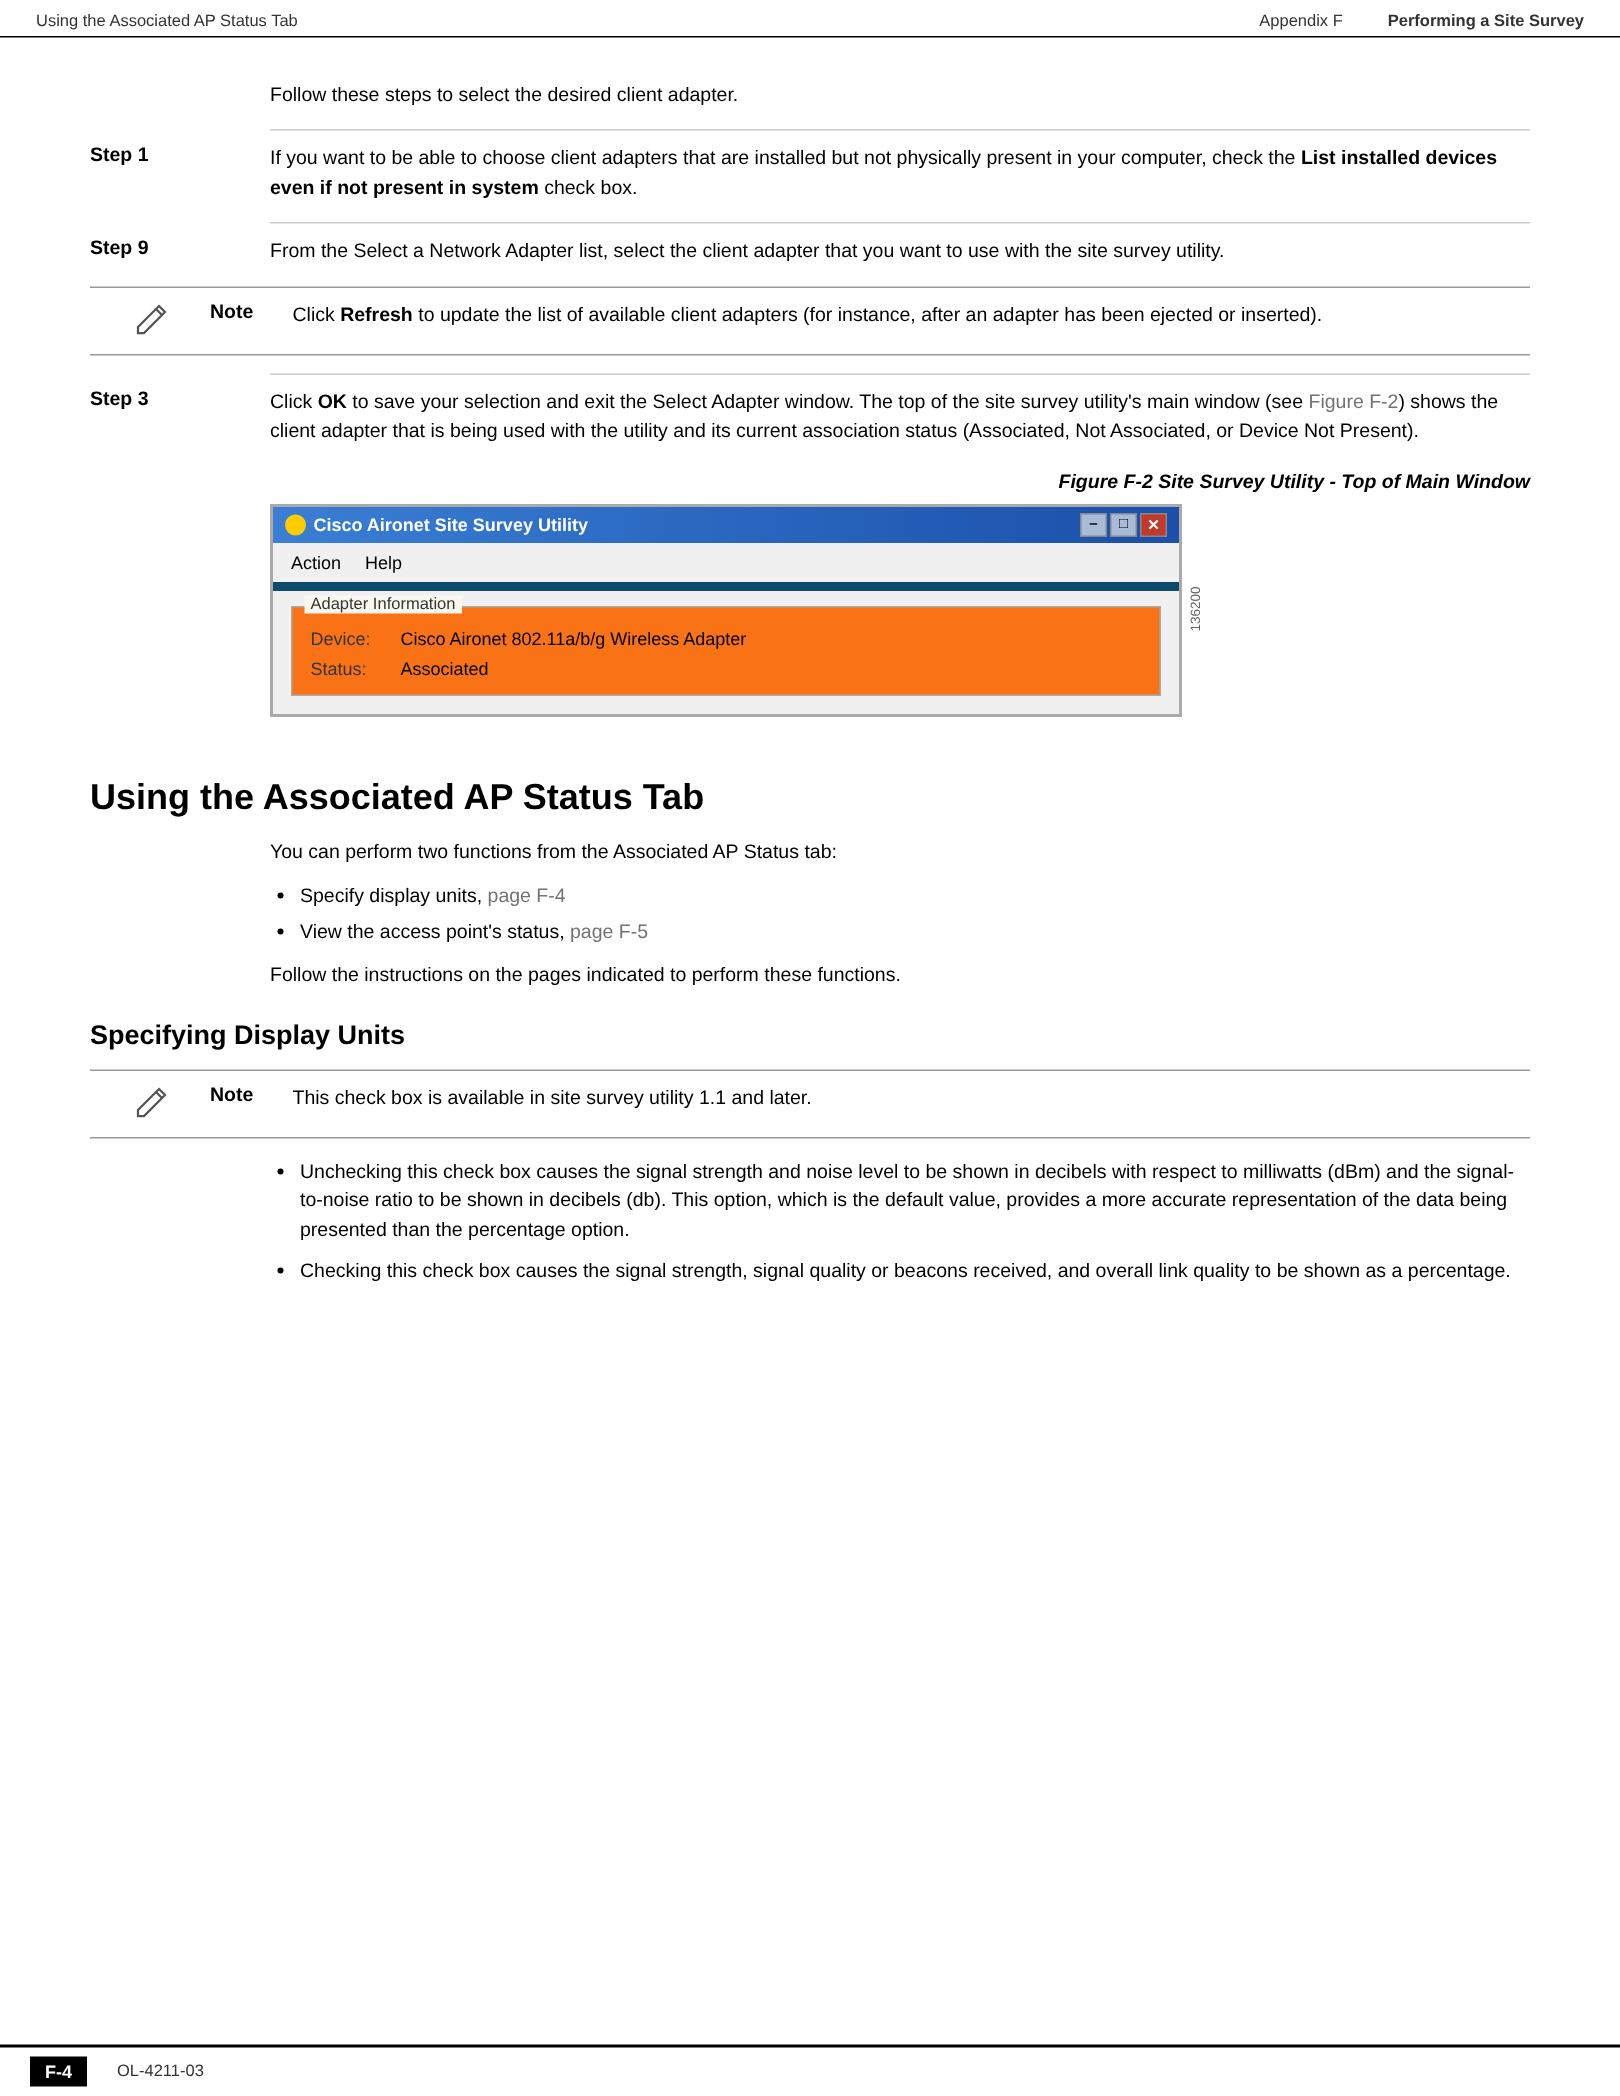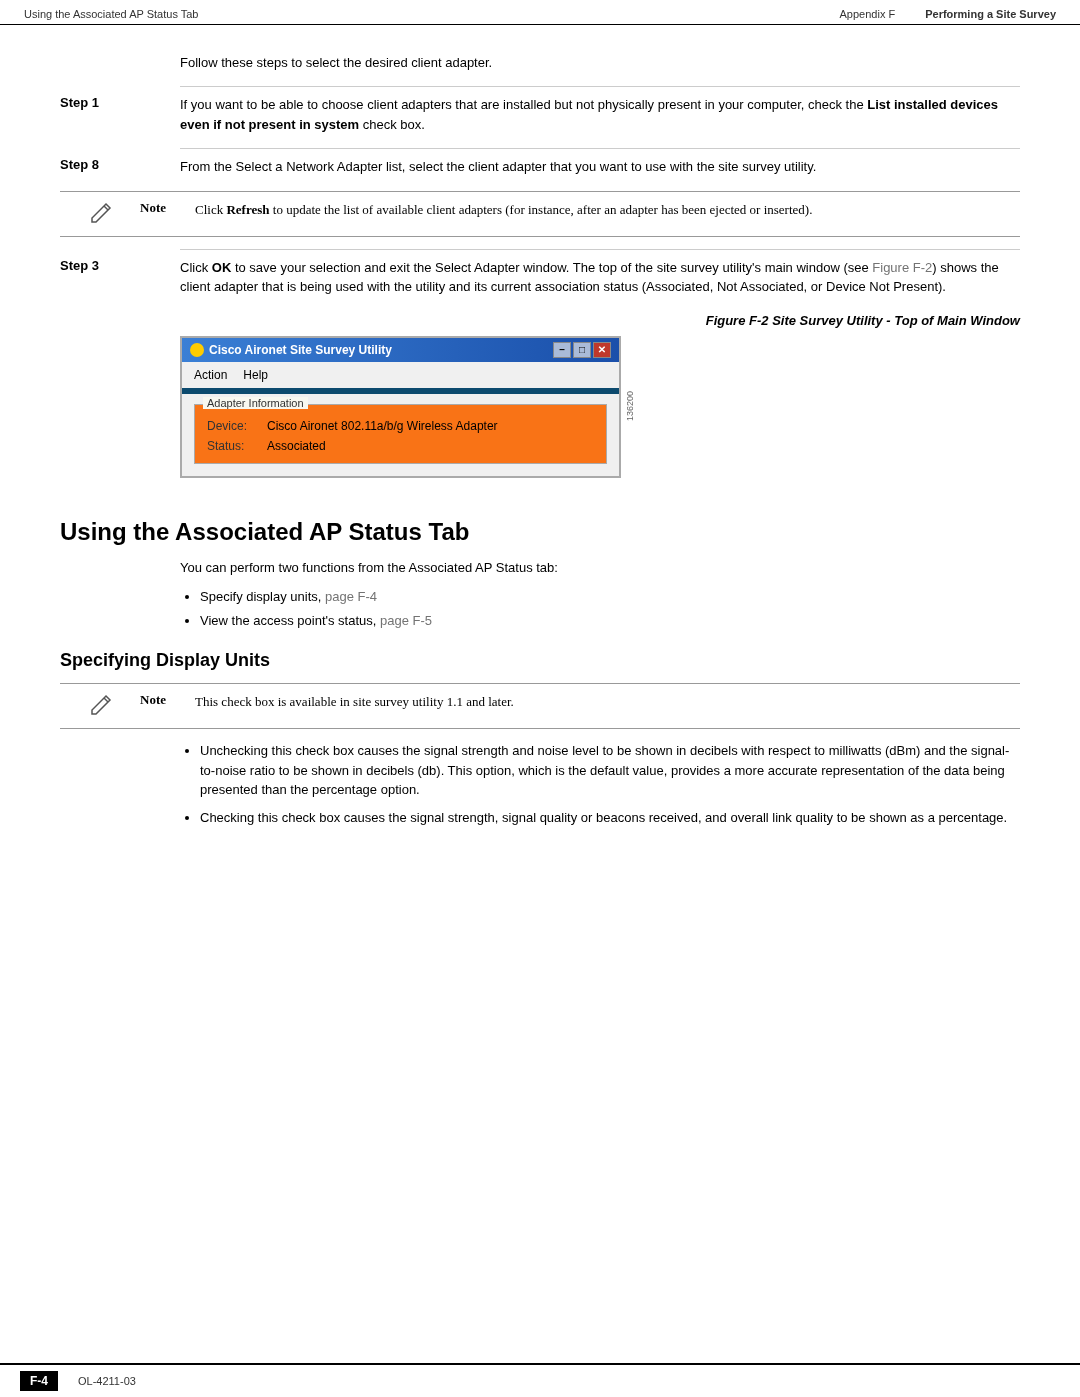--- a/index.html
+++ b/index.html
@@ -91,21 +91,21 @@
 
     
     .dialog-wrapper {
       margin: 0 0 16px 120px;
       display: flex;
       align-items: flex-start;
       position: relative;
     }
     .dialog-box {
       border: 2px solid #aaa;
-      width: 441px;
+      width: 608px;
       background: #f0f0f0;
       font-family: 'Tahoma', Arial, sans-serif;
     }
     .dialog-titlebar {
       background: linear-gradient(to right, #3a7fd5, #1a4faa);
       color: white;
       padding: 4px 8px;
       display: flex;
       align-items: center;
       justify-content: space-between;
@@ -233,21 +233,20 @@
     }
 
     
     .note-full {
       display: flex;
       margin: 12px 0;
       border-top: 1px solid #999;
       border-bottom: 1px solid #999;
       padding: 8px 0;
       align-items: flex-start;
-      font-family: Liberation Serif, serif;
     }
     .note-full-icon-wrap {
       min-width: 80px;
       display: flex;
       flex-direction: column;
       align-items: center;
       padding-top: 0;
     }
     .note-full-label {
       min-width: 55px;
@@ -323,21 +322,21 @@
   <div class="step-row">
     <div class="step-label">Step 1</div>
     <div class="step-content">
       <span>If you want to be able to choose client adapters that are installed but not physically present in your computer, check the <b>List installed devices even if not present in system</b> check box.</span>
     </div>
   </div>
 
   <hr class="step-divider">
 
   <div class="step-row">
-    <div class="step-label">Step 8</div>
+    <div class="step-label">Step 9</div>
     <div class="step-content">From the Select a Network Adapter list, select the client adapter that you want to use with the site survey utility.</div>
   </div>
 
   <div class="note-full">
     <div class="note-full-icon-wrap">
       <svg width="28" height="28" viewBox="0 0 28 28">
         <path d="M20 4 L24 8 L10 22 L6 22 L6 18 Z" fill="none" stroke="#555" stroke-width="1.5"></path>
         <line x1="18" y1="6" x2="22" y2="10" stroke="#555" stroke-width="1.5"></line>
       </svg>
     </div>
@@ -401,20 +400,21 @@
 
   <ul class="bullet-list">
     <li>
       <span>Specify display units,</span> <a class="link-text" href="#pf4"><span>page F-4</span></a>
     </li>
     <li>
       <span>View the access point's status,</span> <a class="link-text" href="#pf5"><span>page F-5</span></a>
     </li>
   </ul>
 
+  <div class="body-para">Follow the instructions on the pages indicated to perform these functions.</div>
 
   <h2 class="section-heading-minor">Specifying Display Units</h2>
 
 
   <div class="note-full">
     <div class="note-full-icon-wrap">
       <svg width="28" height="28" viewBox="0 0 28 28">
         <path d="M20 4 L24 8 L10 22 L6 22 L6 18 Z" fill="none" stroke="#555" stroke-width="1.5"></path>
         <line x1="18" y1="6" x2="22" y2="10" stroke="#555" stroke-width="1.5"></line>
       </svg>

